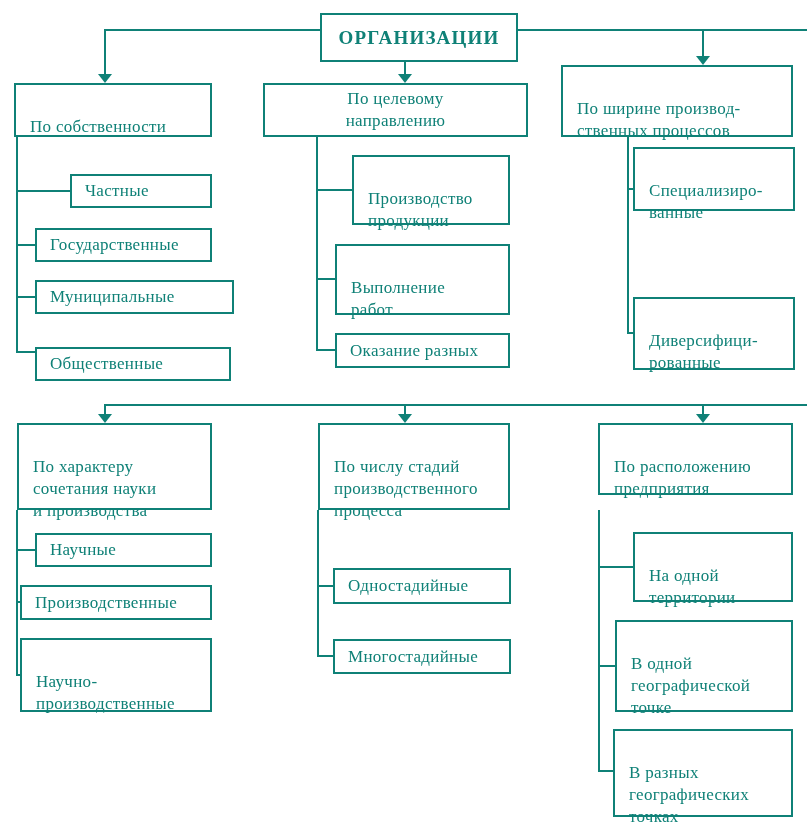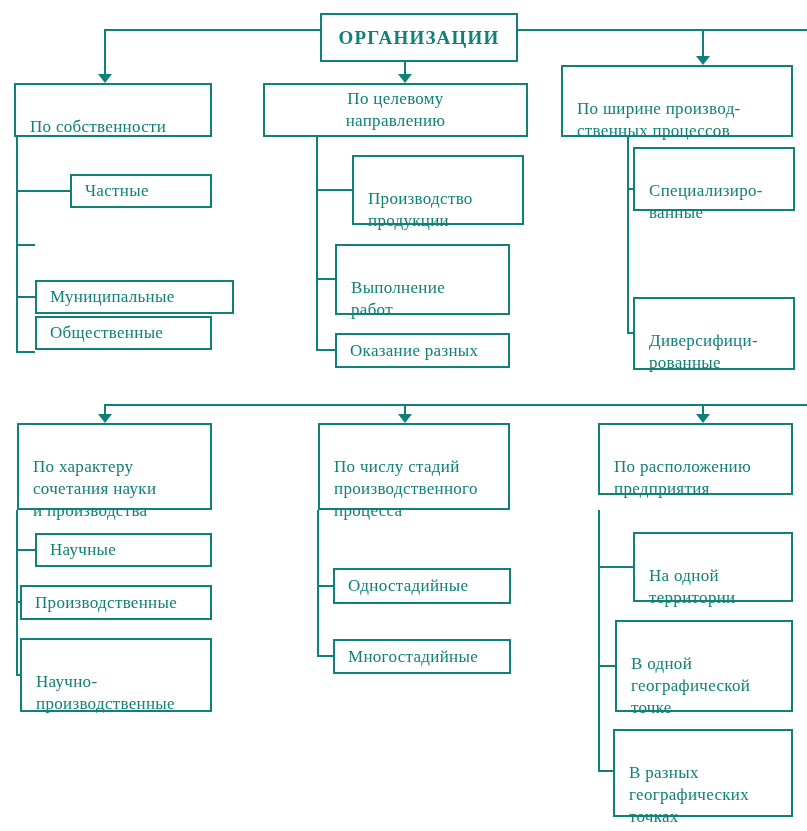--- a/index.html
+++ b/index.html
@@ -84,32 +84,35 @@
   <div class="node root c" style="left:320px;top:13px;width:198px;height:49px">
     <span>ОРГАНИЗАЦИИ</span>
   </div>
 
   <div class="node tl" style="left:14px;top:83px;width:198px;height:54px">
     <span>По собственности</span>
   </div>
   <div class="node ml" style="left:70px;top:174px;width:142px;height:34px">
     <span>Частные</span>
   </div>
+  <div class="node ml" style="left:35px;top:228px;width:177px;height:34px">
+    <span>Государственные</span>
+  </div>
   <div class="node ml" style="left:35px;top:280px;width:199px;height:34px">
     <span>Муниципальные</span>
   </div>
-  <div class="node ml" style="left:35px;top:316px;width:177px;height:34px">
+  <div class="node ml" style="left:35px;top:347px;width:196px;height:34px">
     <span>Общественные</span>
   </div>
 
   <div class="node c" style="left:263px;top:83px;width:265px;height:54px">
     <span>По целевому
 направлению</span>
   </div>
-  <div class="node tl" style="left:352px;top:155px;width:172px;height:70px">
+  <div class="node tl" style="left:352px;top:155px;width:158px;height:70px">
     <span>Производство
 продукции</span>
   </div>
   <div class="node tl" style="left:335px;top:244px;width:175px;height:71px">
     <span>Выполнение
 работ</span>
   </div>
   <div class="node ml" style="left:335px;top:333px;width:175px;height:35px">
     <span>Оказание разных</span>
   </div>

